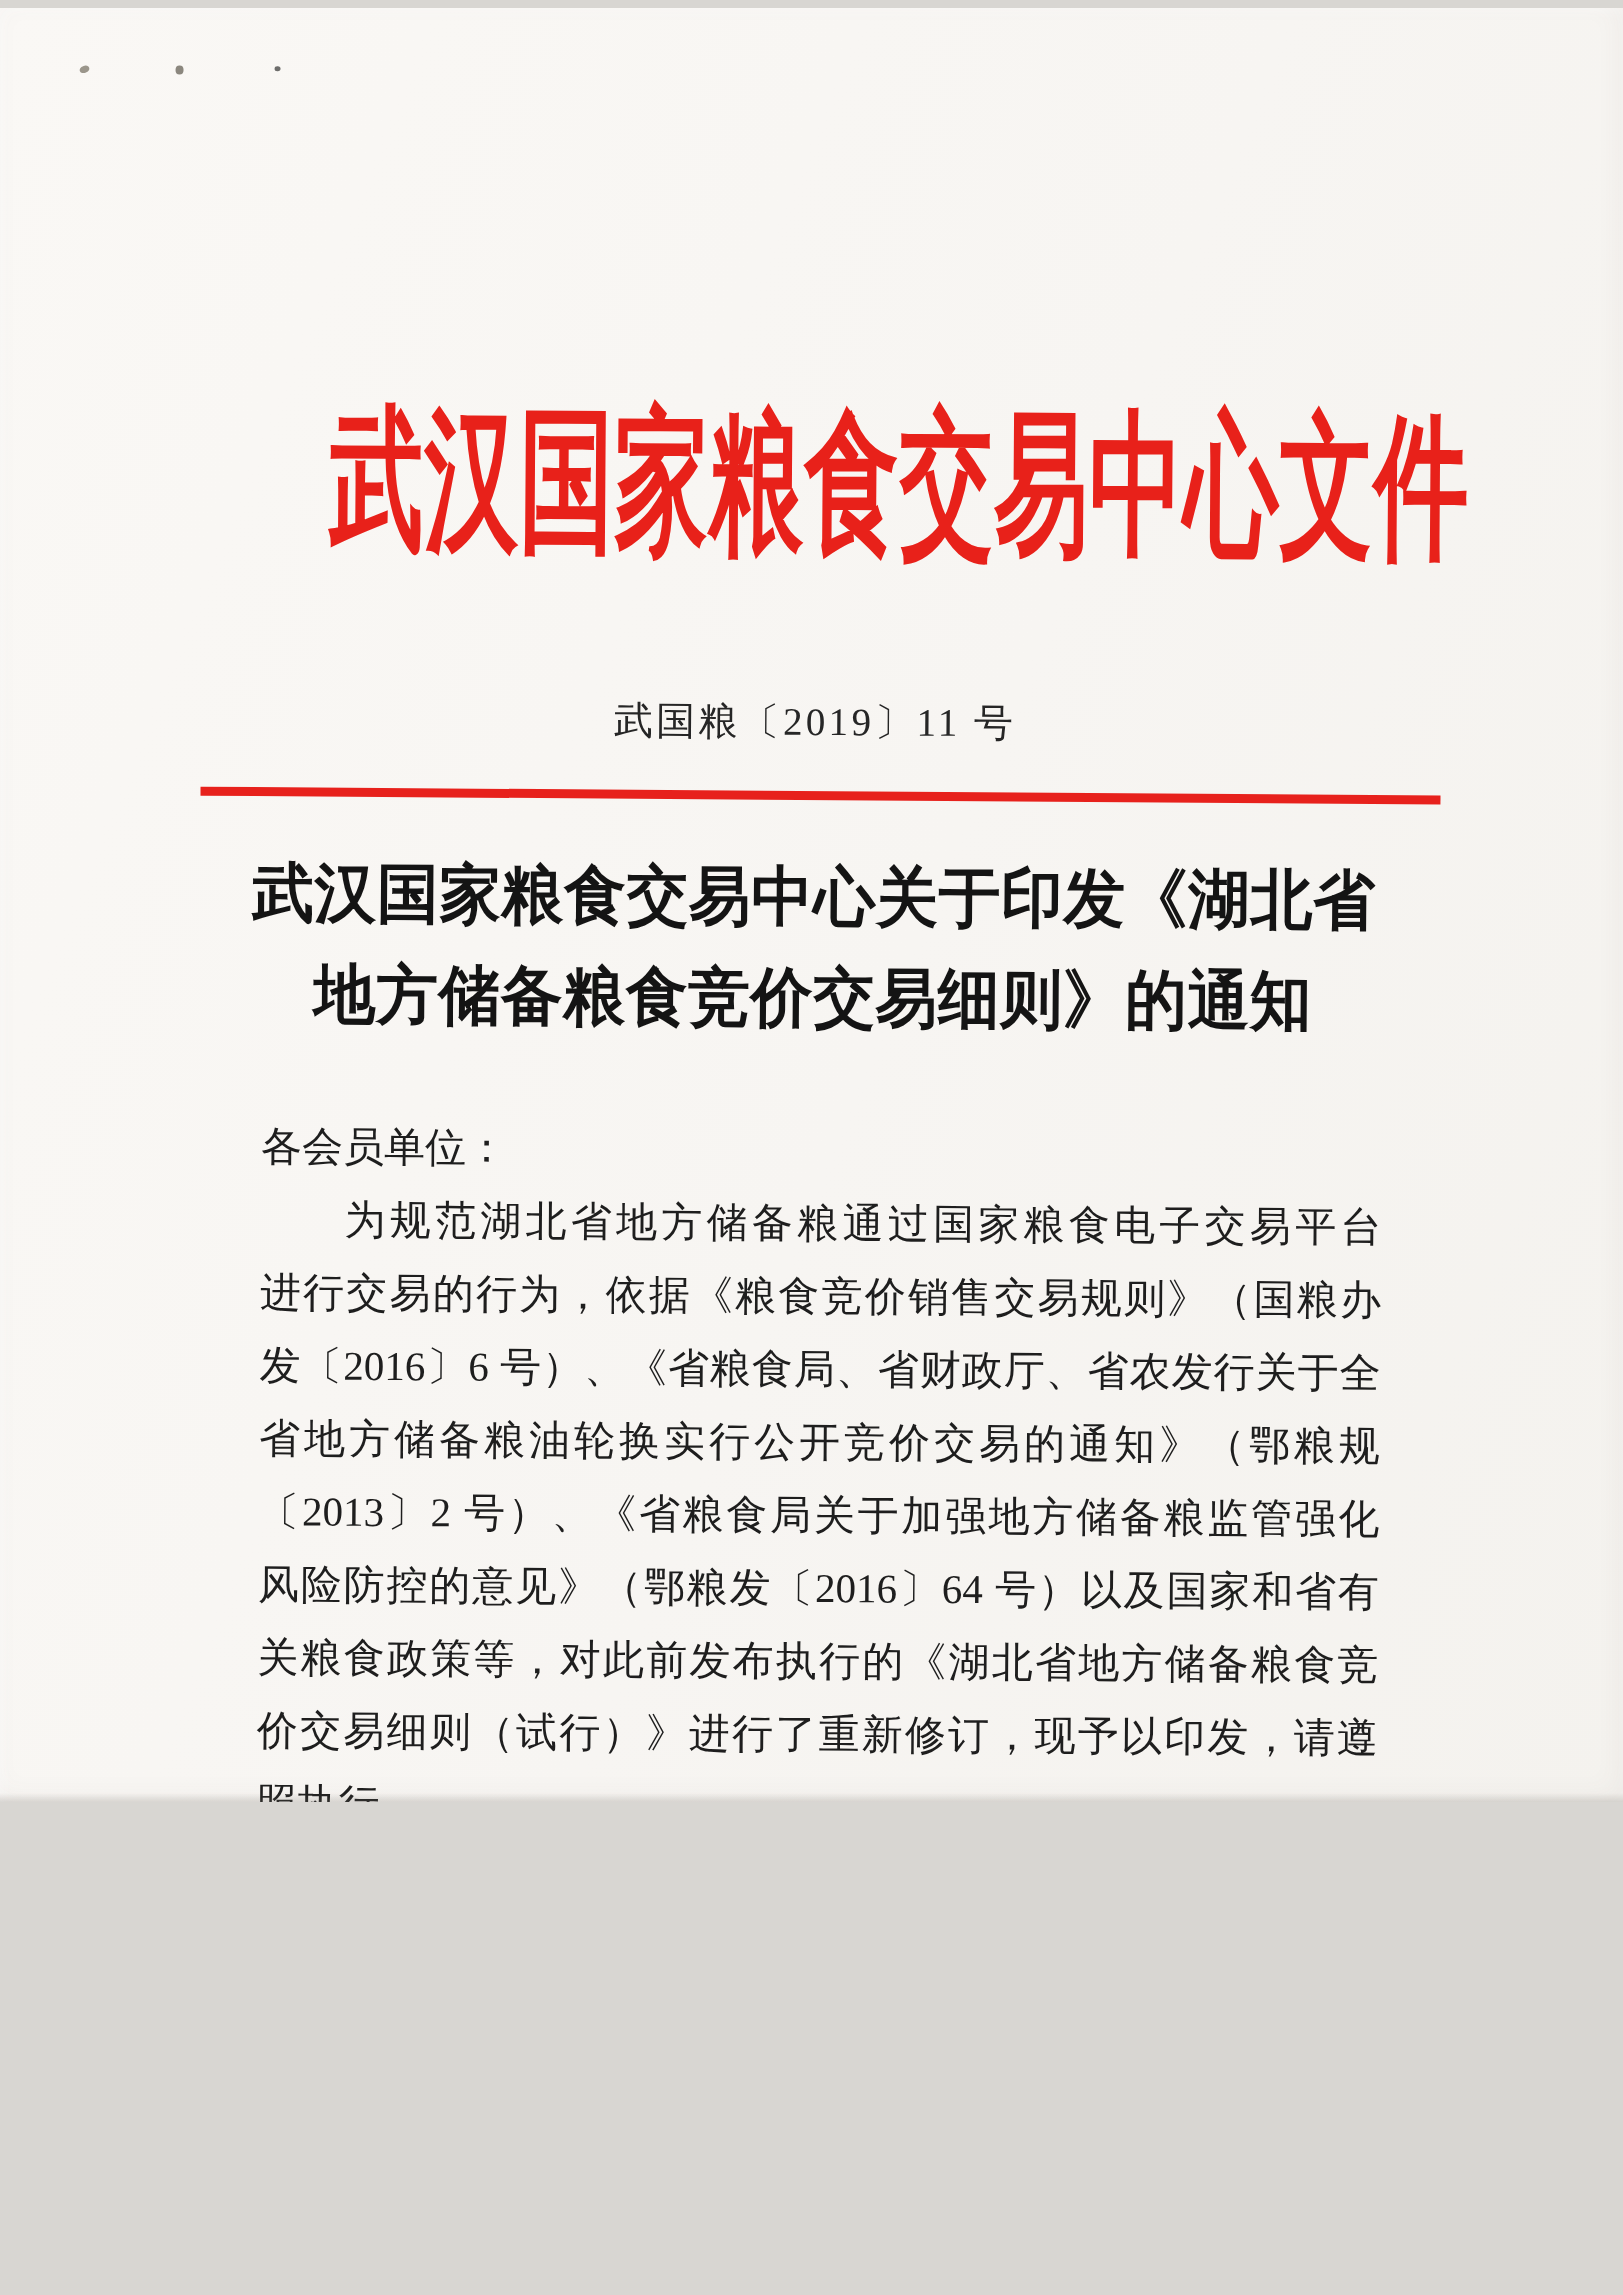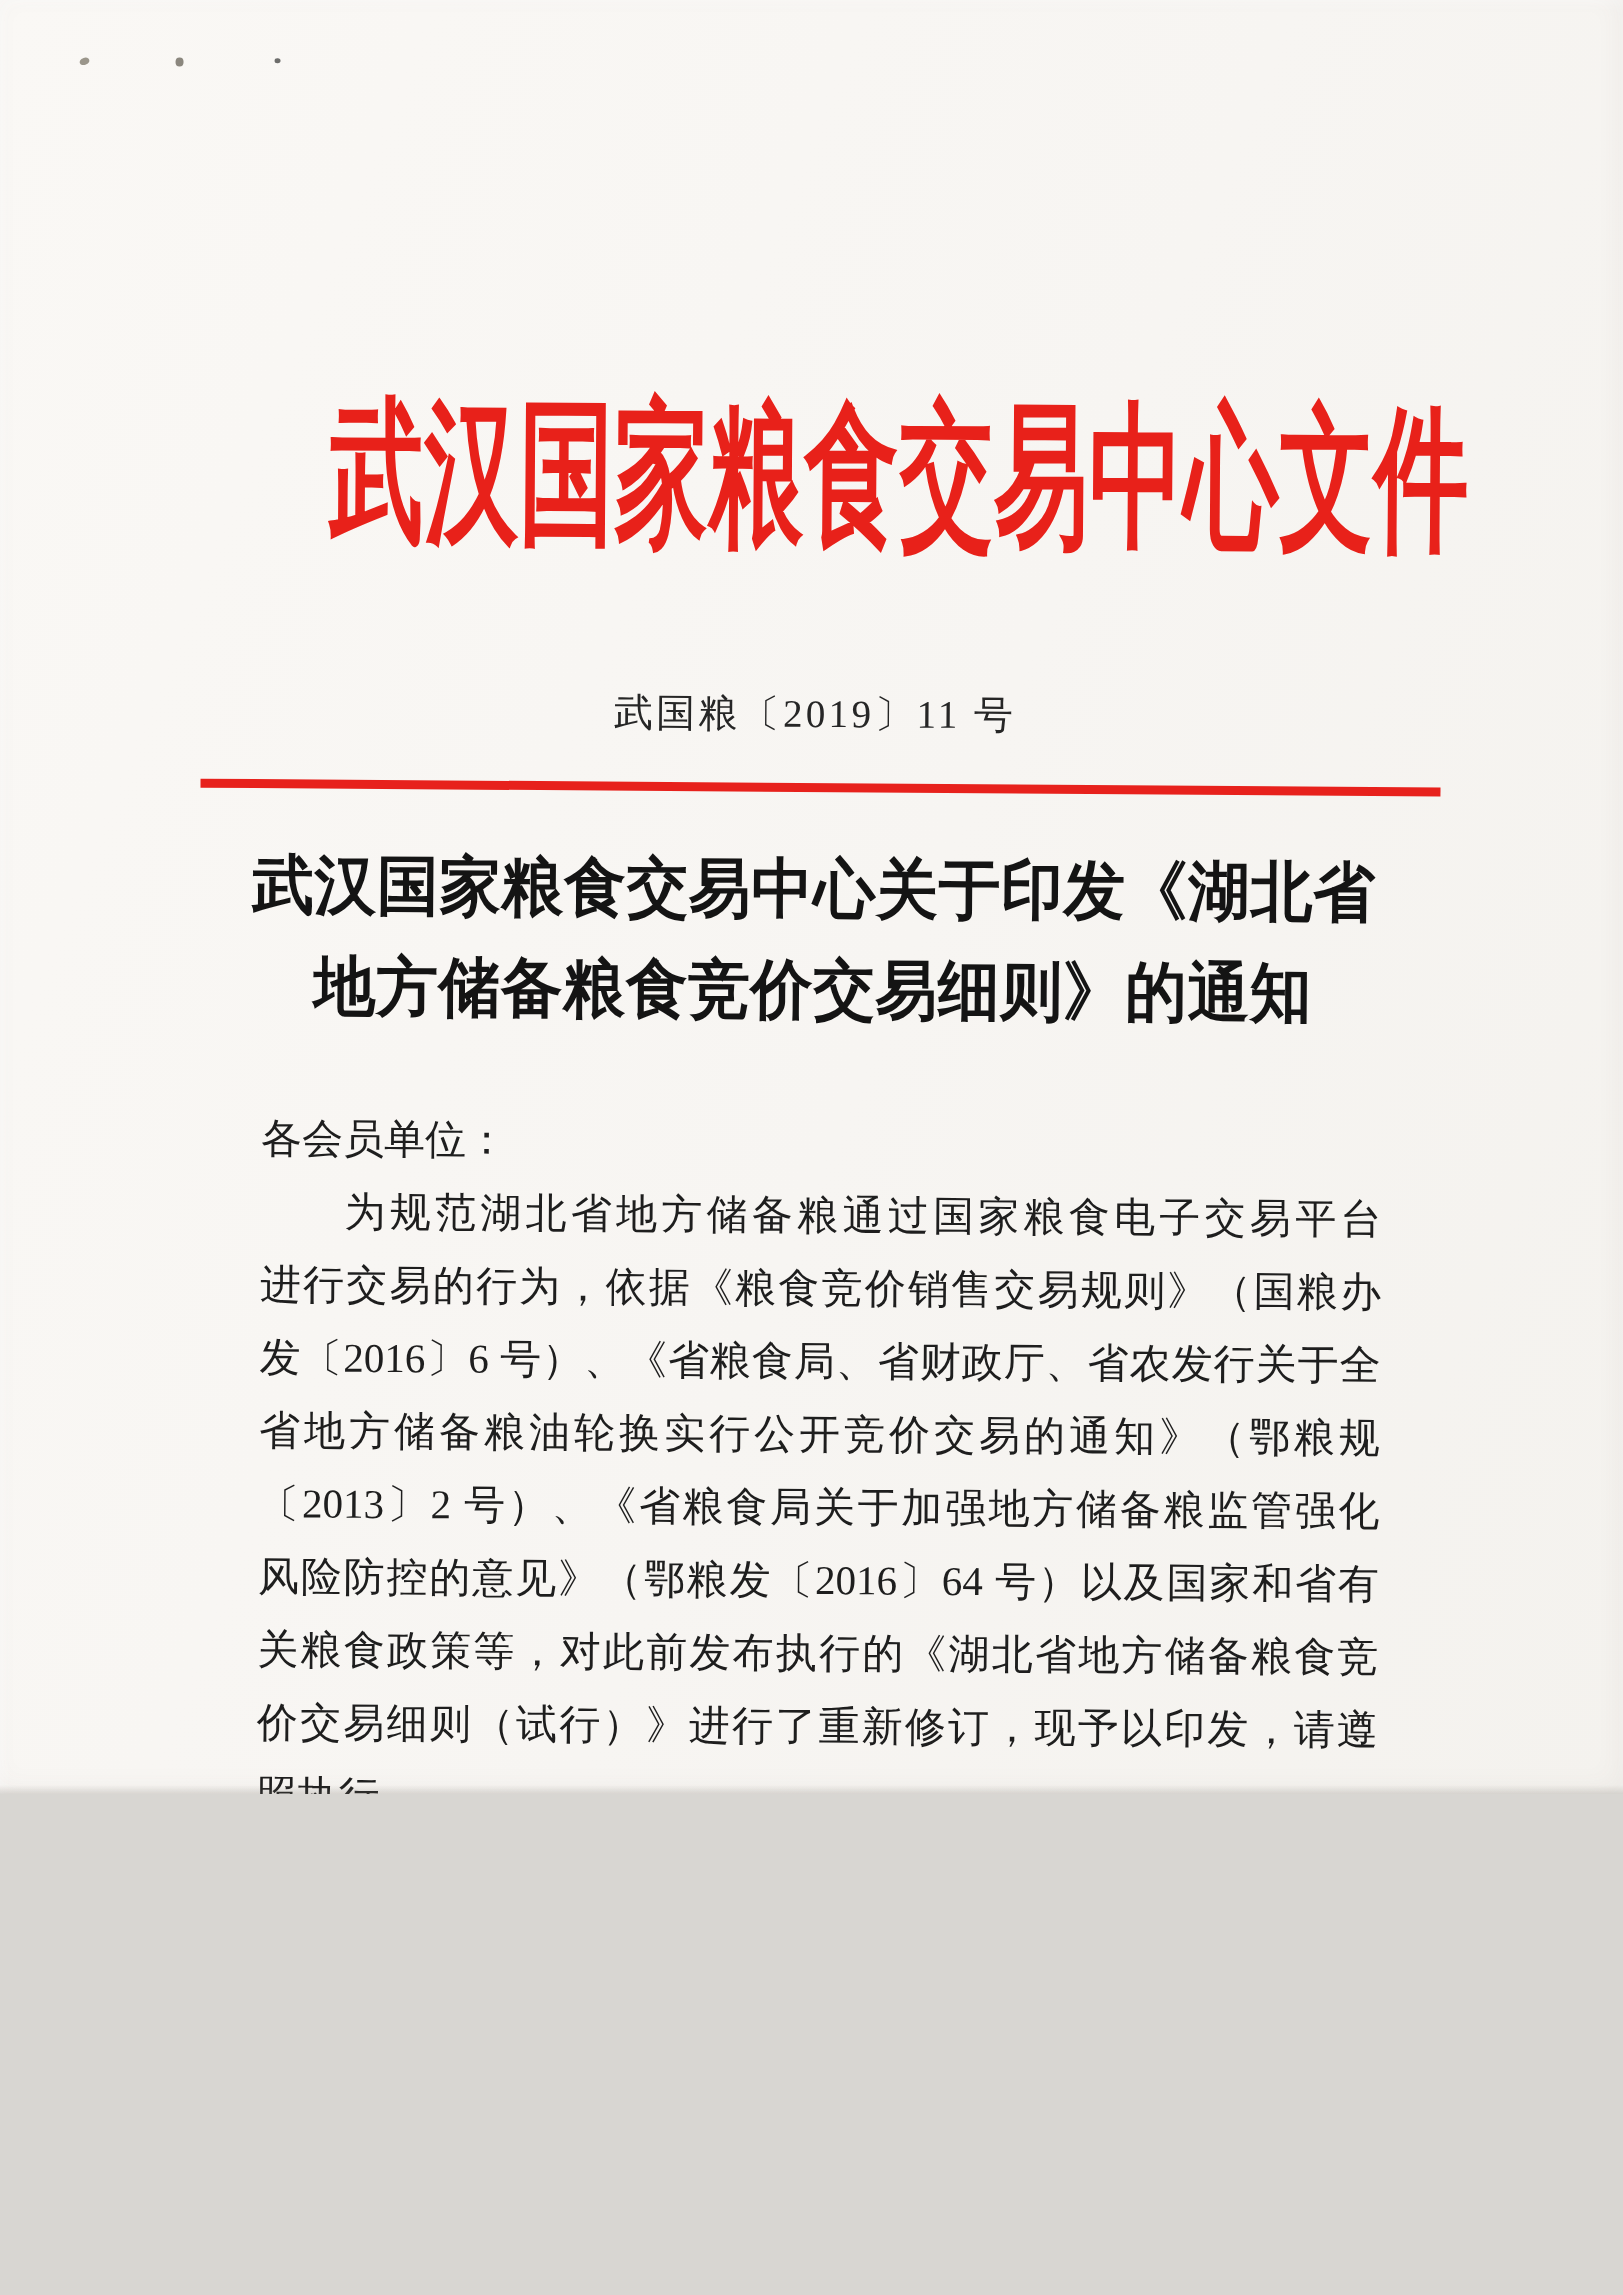--- a/index.html
+++ b/index.html
@@ -1,20 +1,20 @@
 <!DOCTYPE html>
 <html style="font-size:10.5px"><head>
 <meta charset="utf-8">
 <style>
   html, body { margin: 0; padding: 0; background: #d8d6d2; }
   .page {
     position: relative;
     width: 1624px;
     height: 1794px;
-    margin: 0 auto;
+    margin: 8px auto;
     background: linear-gradient(112deg, #faf8f5 0%, #f7f5f2 55%, #f4f2ee 100%);
     overflow: hidden;
     font-family: "Liberation Serif", "DejaVu Serif", serif;
     box-shadow: inset -5.2px -6.5px 26px rgba(90,80,70,0.05), inset 2.6px 2.6px 13px rgba(255,255,255,0.5);
   }
   .tilt {
     position: absolute;
     inset: 0;
     transform: rotate(0.4deg);
     transform-origin: 812px 1145px;

